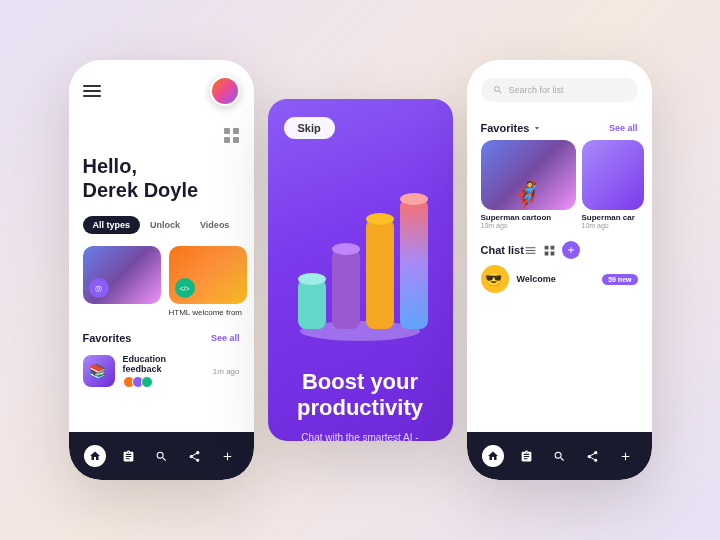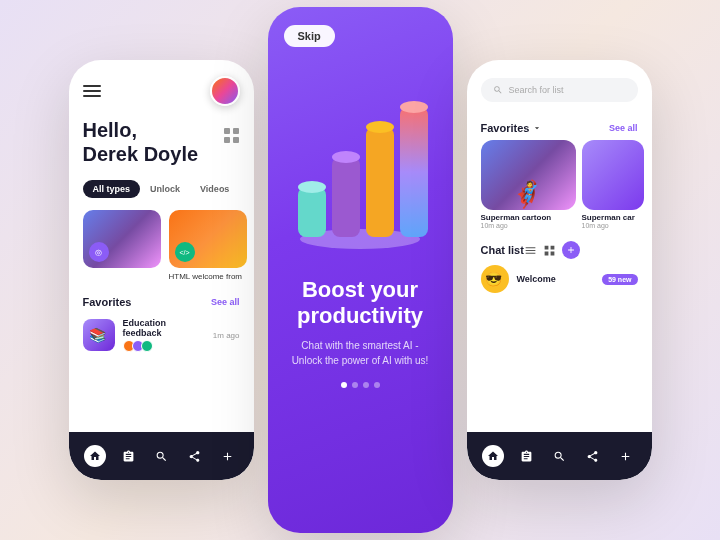--- a/index.html
+++ b/index.html
@@ -25,22 +25,23 @@
       overflow: hidden;
       box-shadow: 0 20px 60px rgba(0,0,0,0.15);
       position: relative;
     }
     .phone-left {
       width: 185px;
       height: 420px;
     }
     .phone-middle {
       width: 185px;
-      height: 526px;
+      height: 342px;
       background: linear-gradient(160deg, #8b5cf6 0%, #7c3aed 40%, #6d28d9 100%);
+      border-radius: 19px;
     }
     .phone-right {
       width: 185px;
       height: 420px;
     }
 
     
     .left-header {
       display: flex;
       justify-content: space-between;
@@ -63,20 +64,21 @@
     .avatar-circle {
       width: 30px;
       height: 30px;
       border-radius: 50%;
       background: linear-gradient(135deg, #f97316, #ec4899, #8b5cf6);
       border: 2px solid #fff;
       box-shadow: 0 2px 8px rgba(0,0,0,0.2);
     }
     .greeting {
       padding: 4px 14px 8px;
+      margin-top: 36px;
     }
     .greeting-hello {
       font-size: 20px;
       font-weight: 700;
       color: #1a1a2e;
       line-height: 1.2;
     }
     .greeting-name {
       font-size: 20px;
       font-weight: 700;

